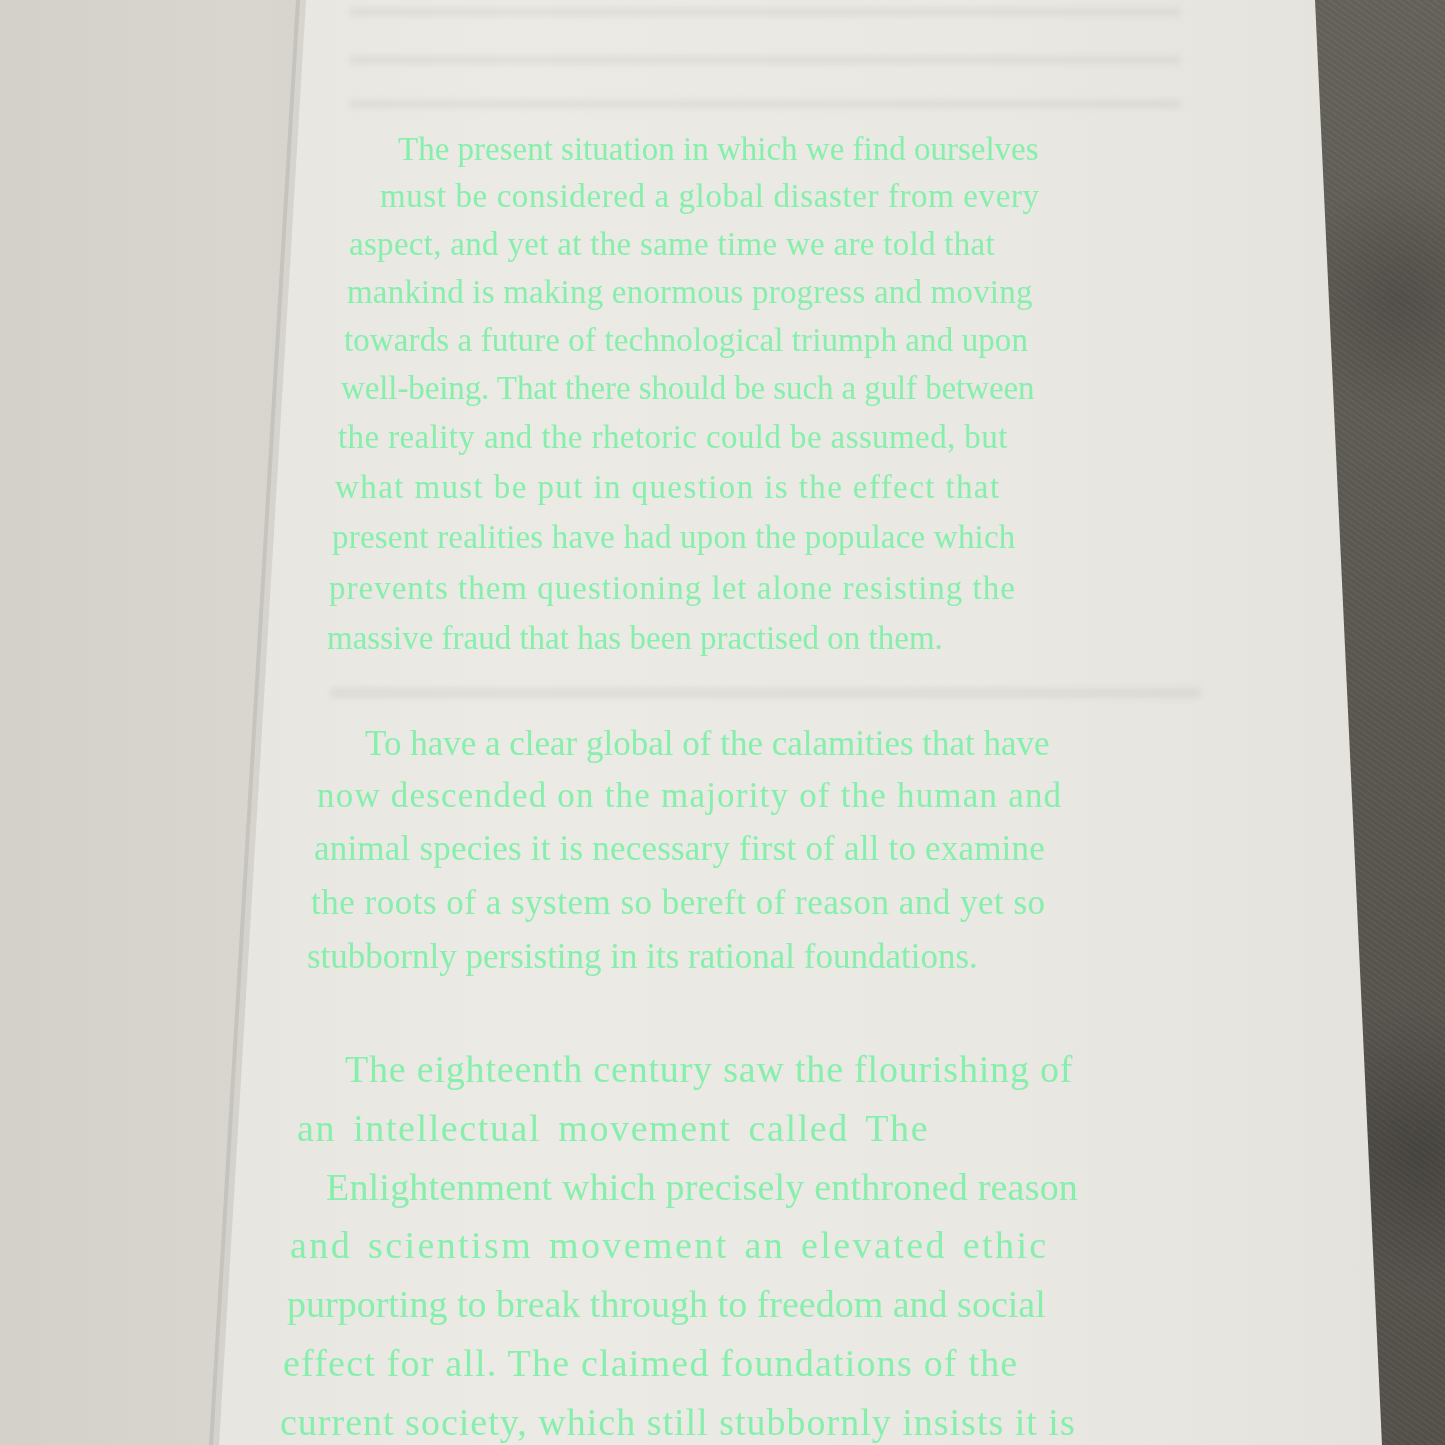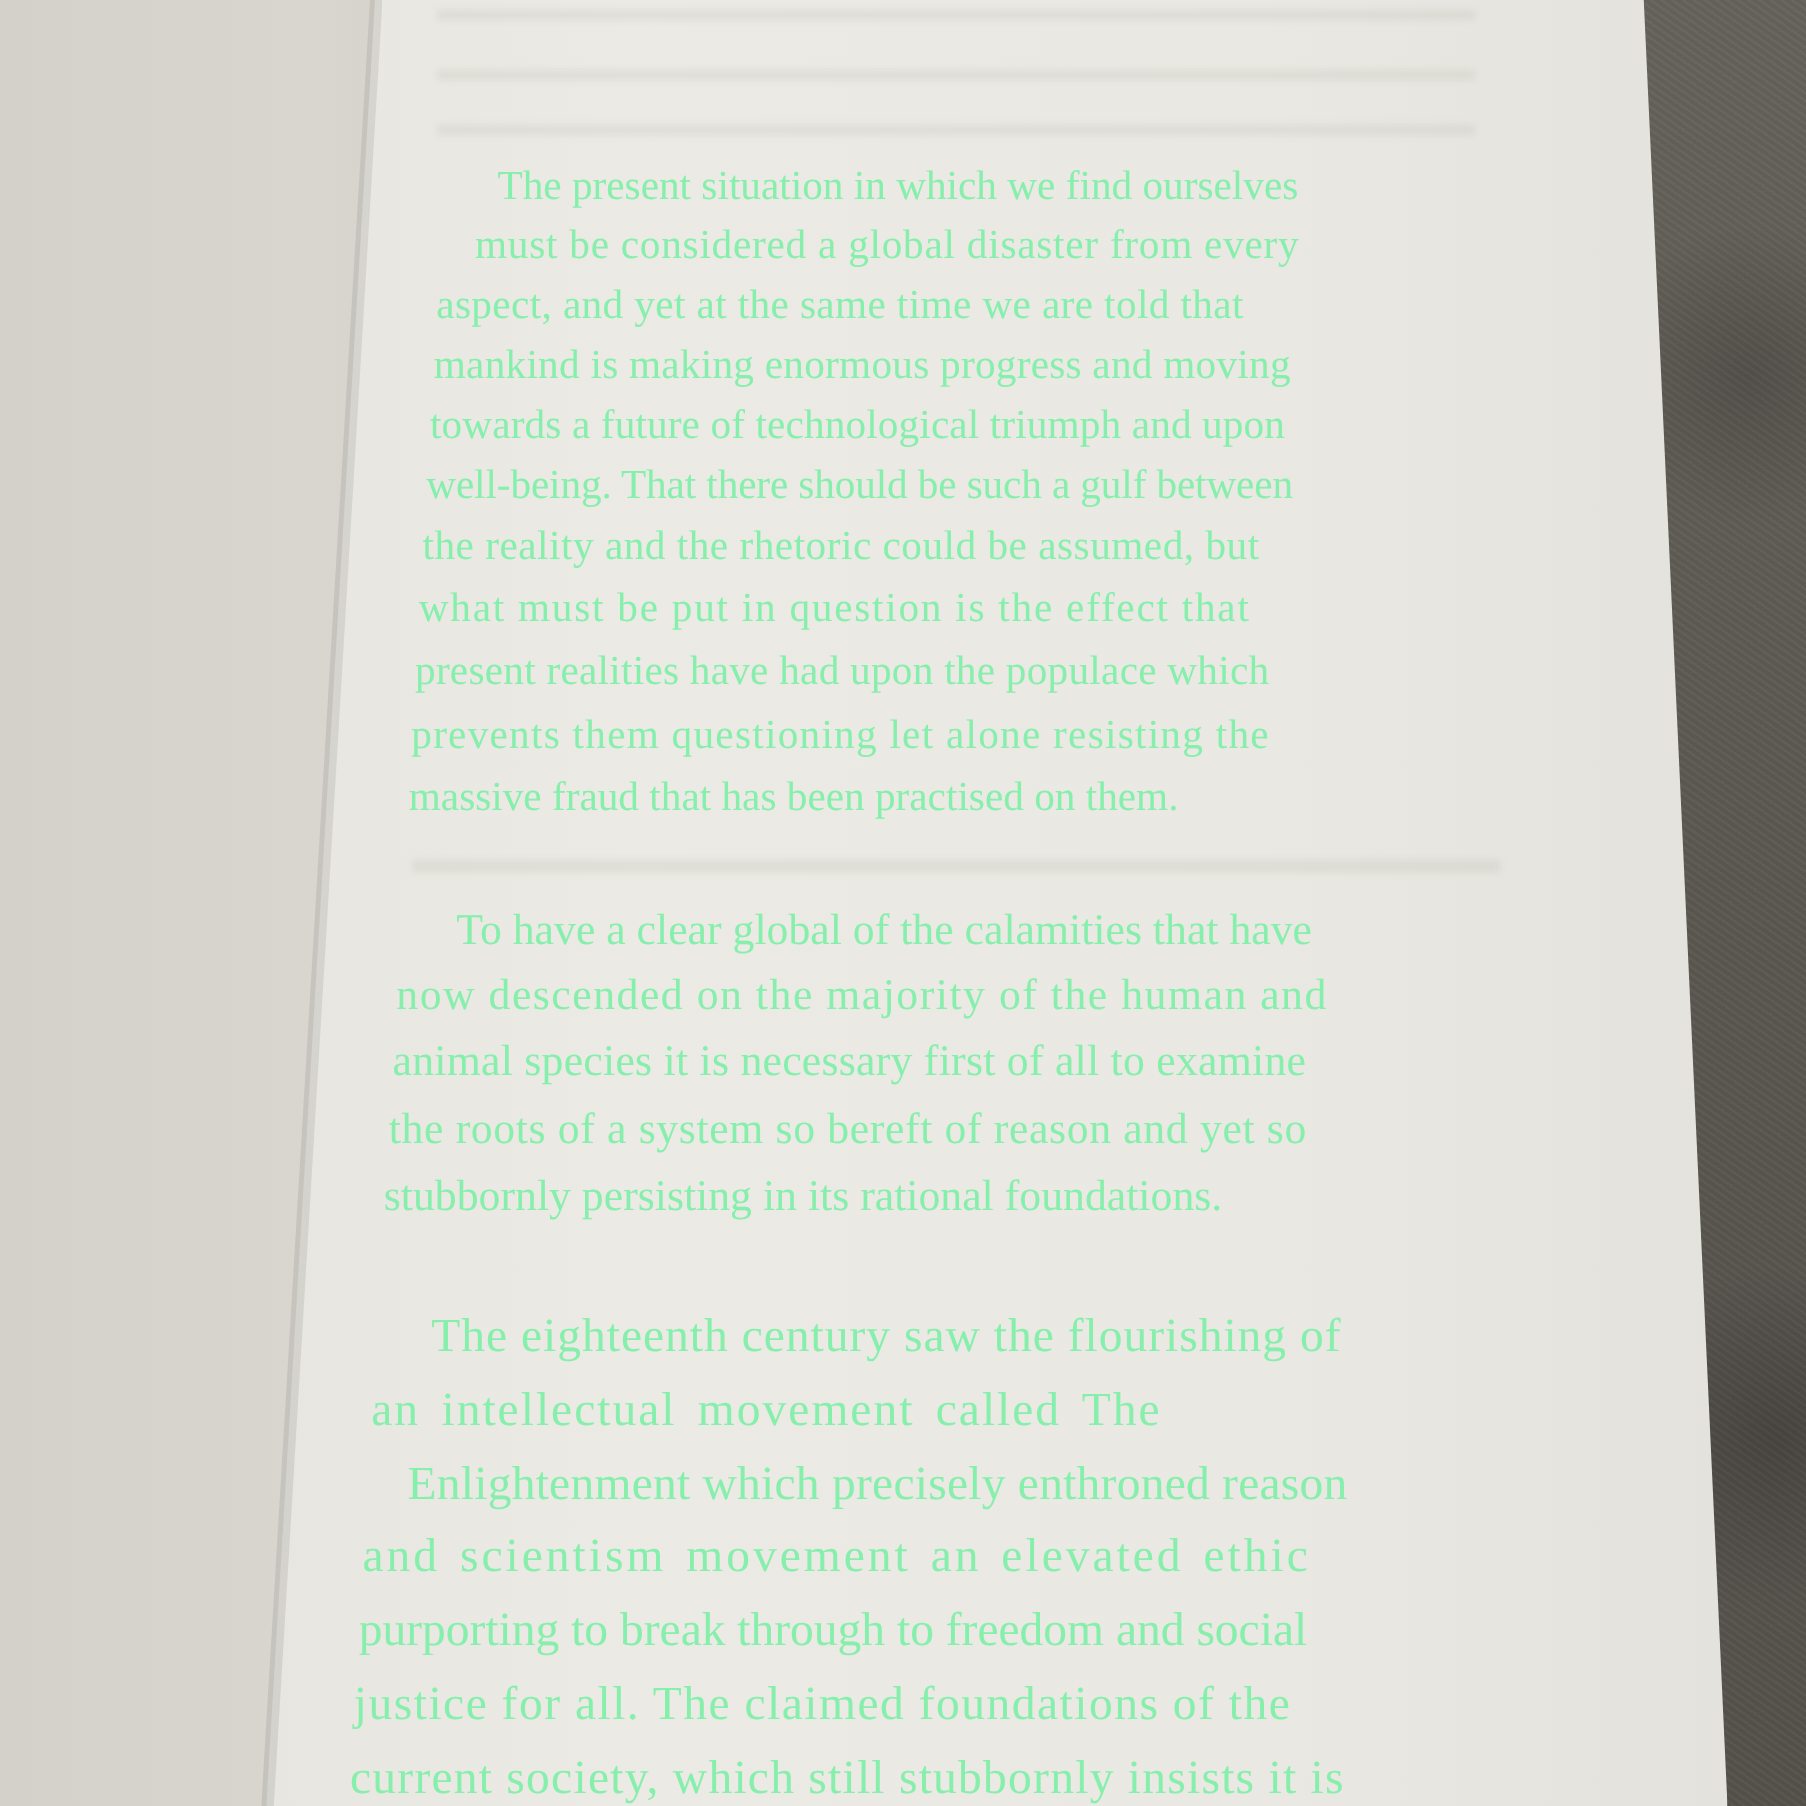--- a/index.html
+++ b/index.html
@@ -82,15 +82,15 @@
   <div class="line p2" style="left:311px;top:883px;letter-spacing:0.5px;">the roots of a system so bereft of reason and yet so</div>
   <div class="line p2" style="left:307px;top:937px;">stubbornly persisting in its rational foundations.</div>
 </div>
 
 <div>
   <div class="line p3" style="left:345px;top:1047px;letter-spacing:0.8px;">The eighteenth century saw the flourishing of</div>
   <div class="line p3" style="left:297px;top:1106px;letter-spacing:1.6px;word-spacing:6px;">an   intellectual   movement   called   The</div>
   <div class="line p3" style="left:294px;top:1165px;letter-spacing:0.2px;margin-left:32px;">Enlightenment which precisely enthroned reason</div>
   <div class="line p3" style="left:290px;top:1223px;letter-spacing:2.4px;word-spacing:4px;">and scientism movement an elevated ethic</div>
   <div class="line p3" style="left:287px;top:1282px;letter-spacing:0.0px;">purporting to break through to freedom and social</div>
-  <div class="line p3" style="left:283px;top:1341px;letter-spacing:1.2px;">justice for all. The claimed foundations of the</div>
+  <div class="line p3" style="left:283px;top:1341px;letter-spacing:1.2px;">effect for all. The claimed foundations of the</div>
   <div class="line p3" style="left:280px;top:1400px;letter-spacing:1.0px;">current society, which still stubbornly insists it is</div>
 </div>
 
 </body></html>

